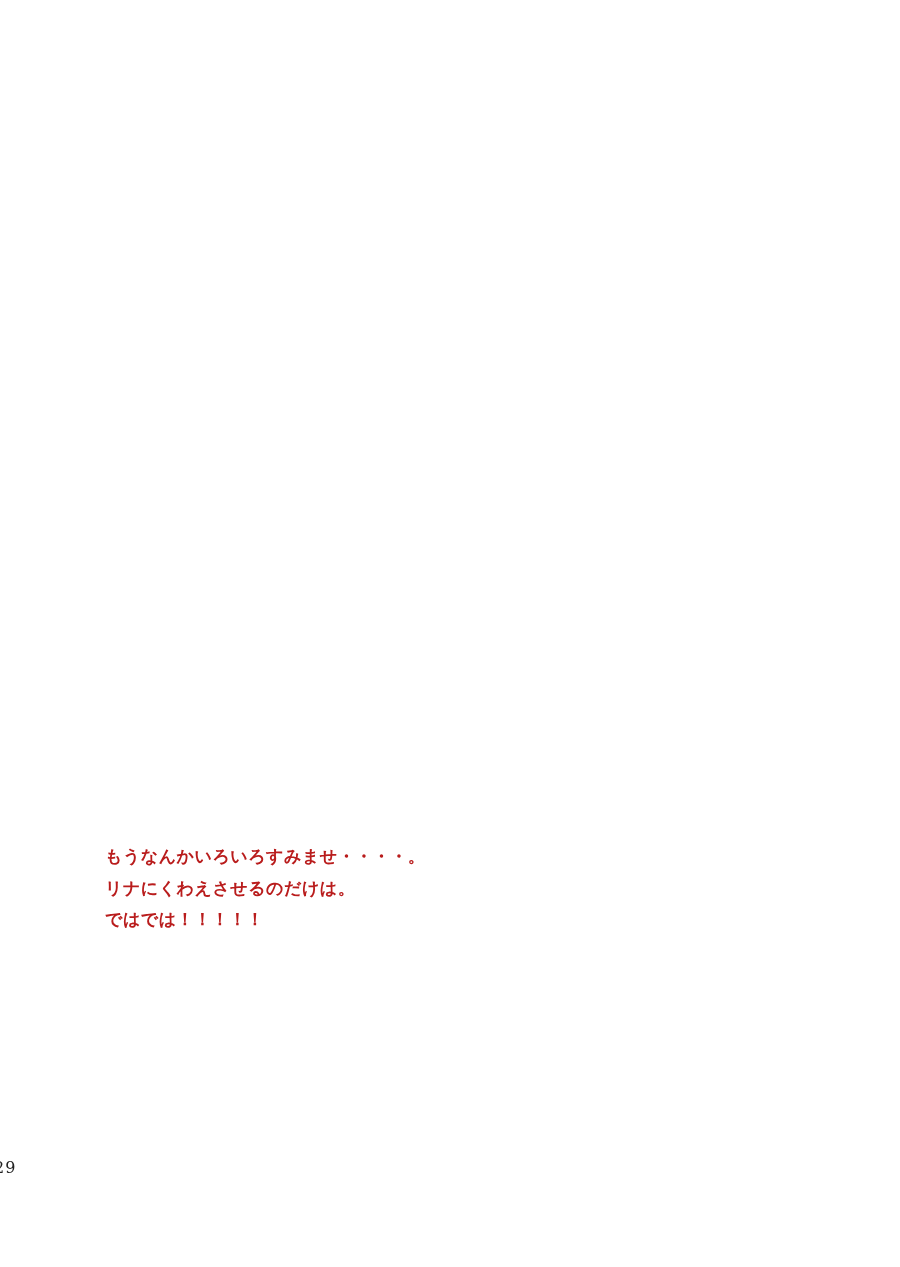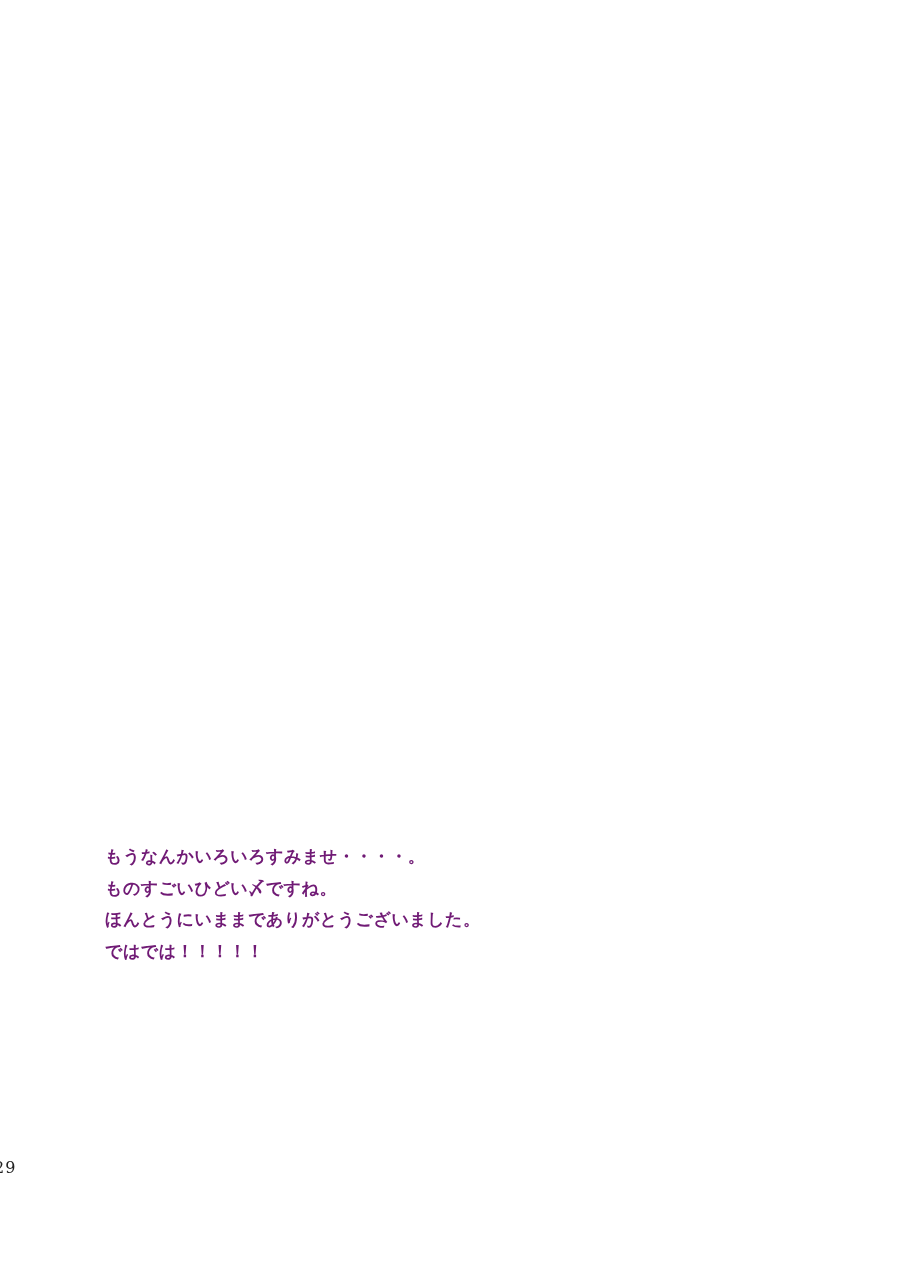--- a/index.html
+++ b/index.html
@@ -16,21 +16,21 @@
   }
   .page {
     position: absolute;
     inset: 0;
     background: #ffffff;
   }
   .afterword {
     position: absolute;
     left: 105px;
     top: 841px;
-    color: #701a75;
+    color: #b91c1c;
     font-size: 17px;
     font-weight: bold;
     letter-spacing: 0.5px;
   }
   .afterword .line {
     height: 31.6px;
     line-height: 31.6px;
     white-space: nowrap;
   }
   .page-number {
@@ -43,20 +43,19 @@
     letter-spacing: 1px;
   }
 </style>
 </head>
 <body>
 
 <div class="page">
 
   <div class="afterword">
     <div class="line">もうなんかいろいろすみませ・・・・。</div>
-    <div class="line">ものすごいひどい〆ですね。</div>
-    <div class="line">ほんとうにいままでありがとうございました。</div>
+    <div class="line">リナにくわえさせるのだけは。</div>
     <div class="line">ではでは！！！！！</div>
   </div>
 
   <div class="page-number">29</div>
 
 </div>
 
 </body></html>

